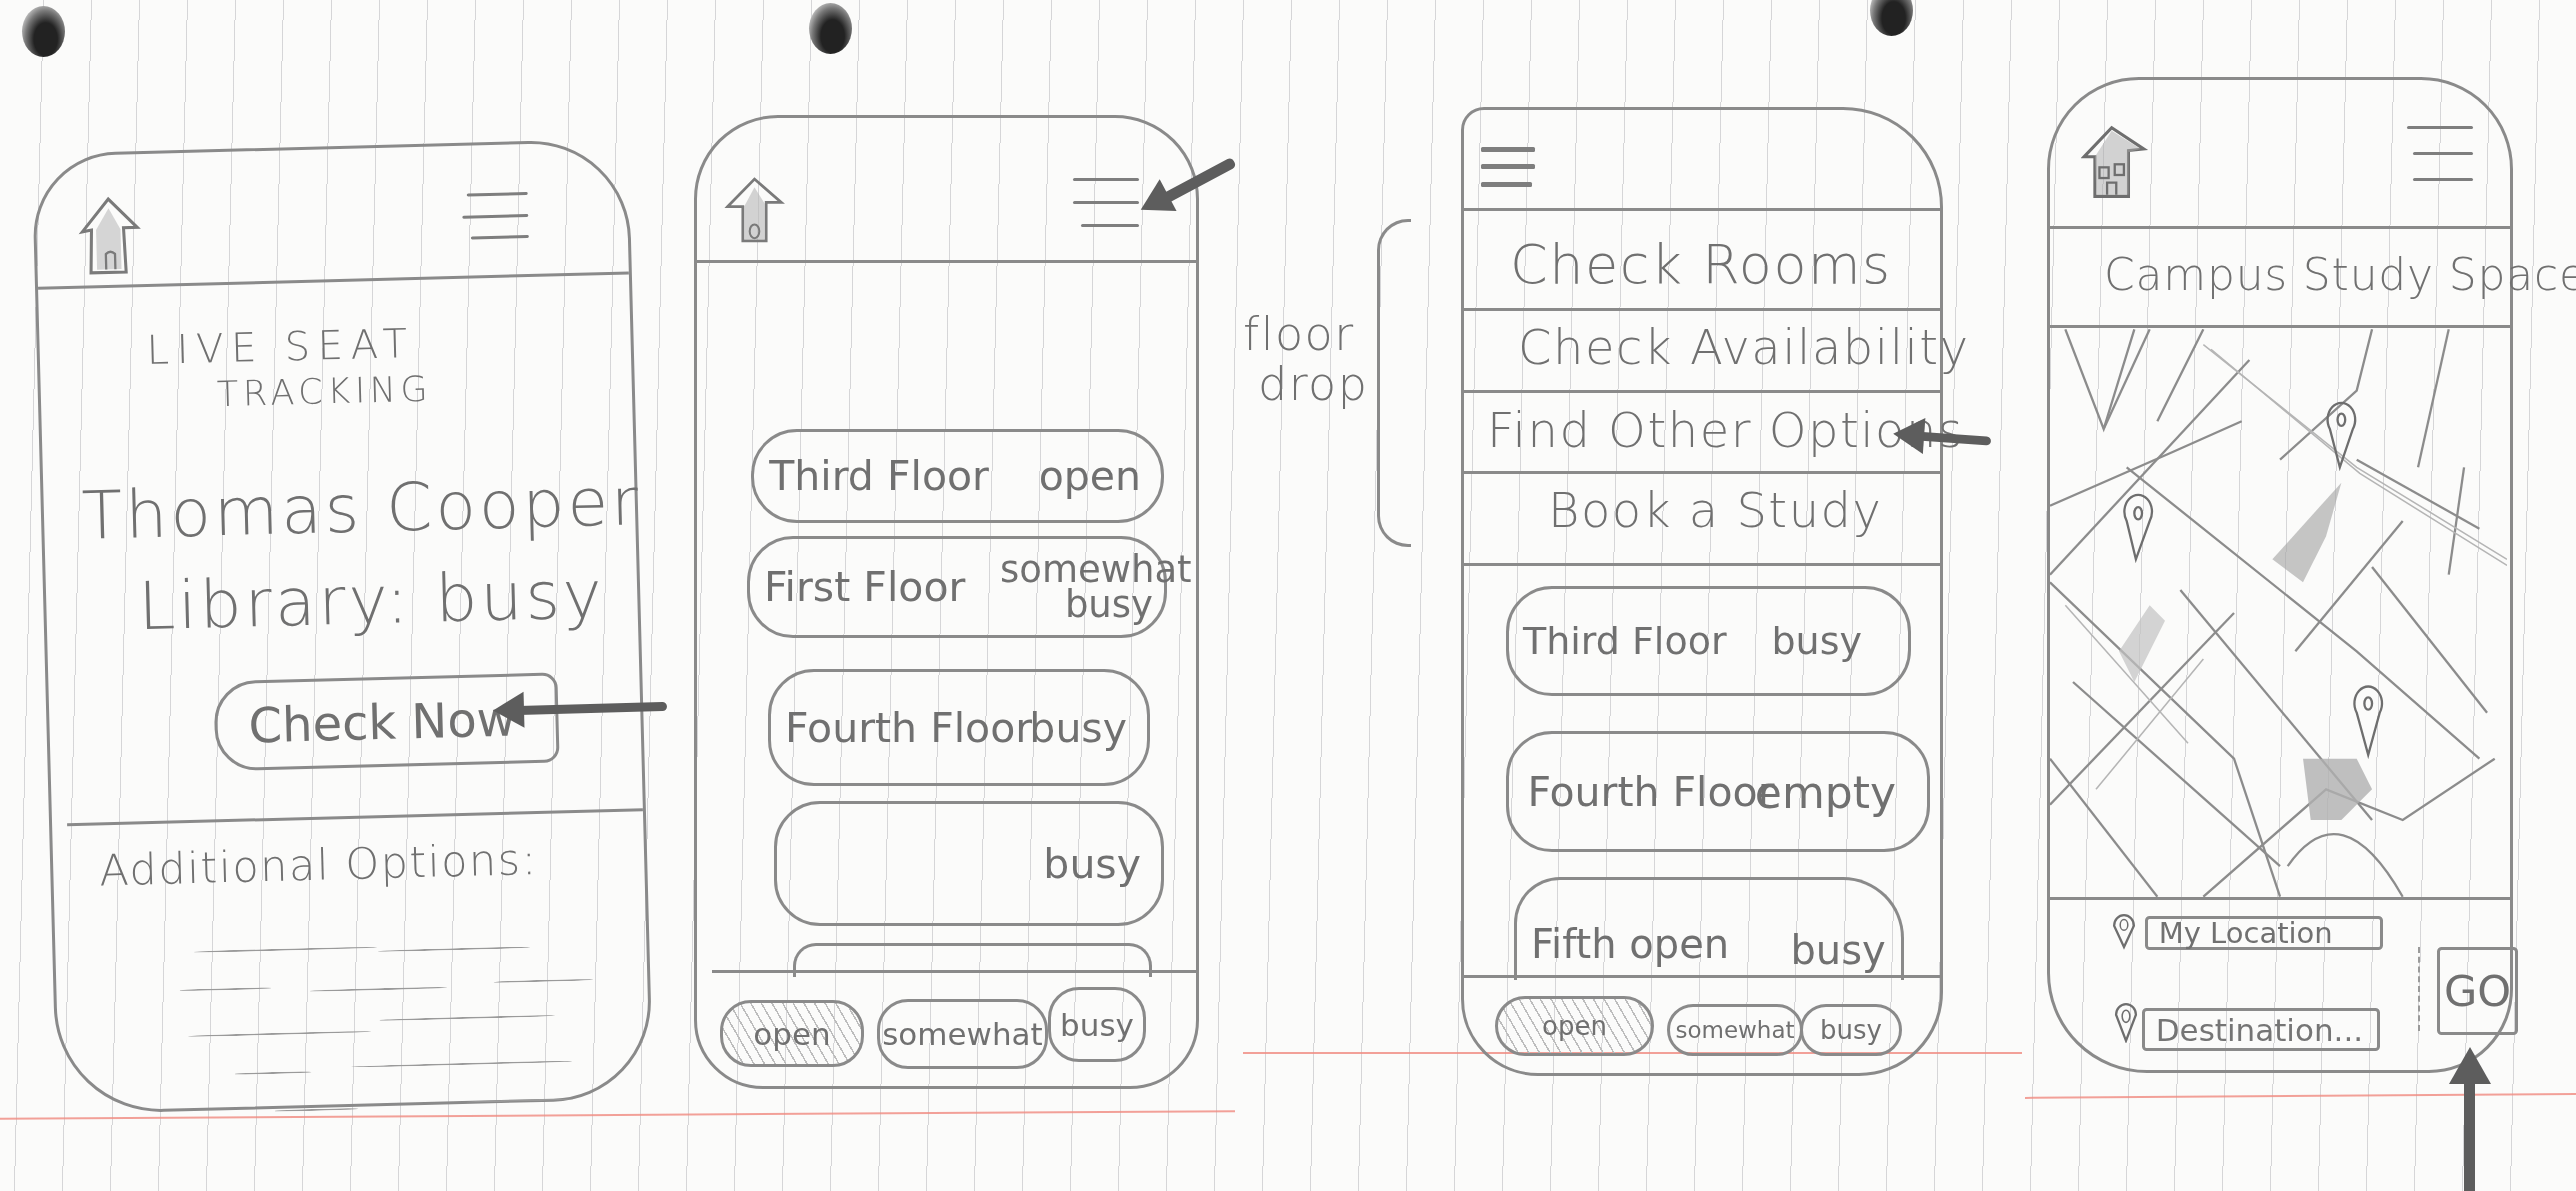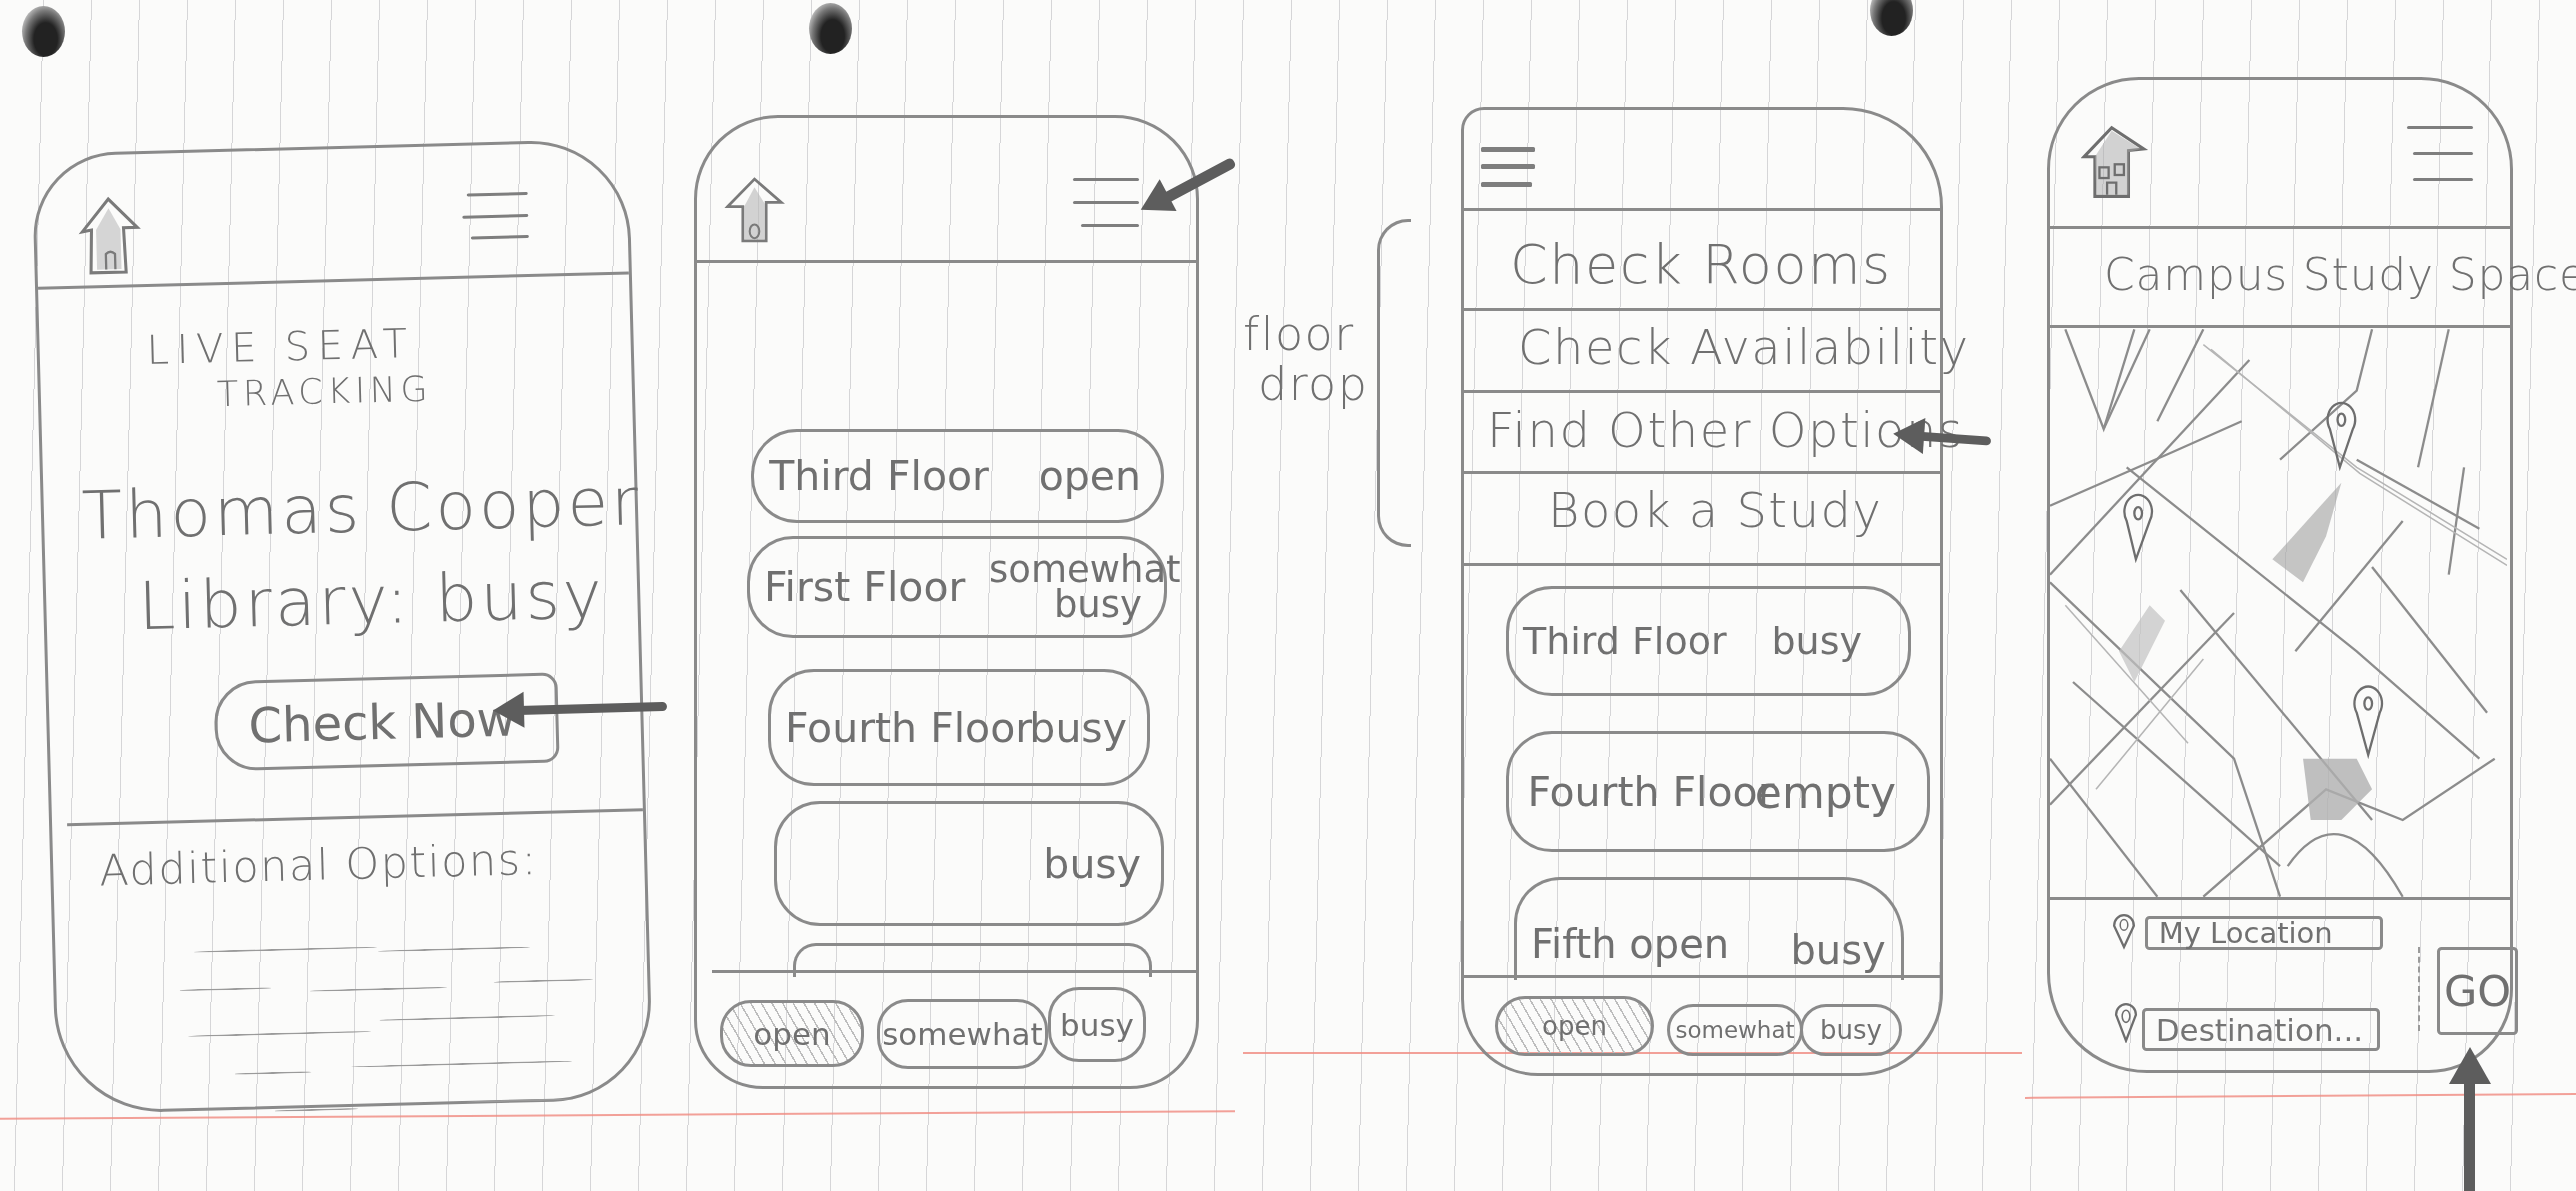--- a/index.html
+++ b/index.html
@@ -103,21 +103,21 @@
       <i style="top:29px;"></i>
       <i style="top:52px; left:7.7px;"></i>
   </div>
   <div class="hdr-line" style="top:142px;"></div>
   <div class="pill" style="left:54px; top:311px; width:407px; height:88px;">
     <span class="lbl" style="left:15.3px;">Third Floor</span>
     <span class="st">open</span>
   </div>
   <div class="pill" style="left:50px; top:418px; width:414px; height:96px;">
     <span class="lbl" style="left:14px;">First Floor</span>
-    <span class="st" style="width:153px; white-space:normal; font-size:37px; right:22px;margin-left:9px;">somewhat busy</span>
+    <span class="st" style="width:153px; white-space:normal; font-size:37px; right:11px;margin-left:9px;">somewhat busy</span>
   </div>
   <div class="pill" style="left:71px; top:551px; width:376px; height:111px;">
     <span class="lbl" style="left:14px;">Fourth Floor</span>
     <span class="st">busy</span>
   </div>
   <div class="pill" style="left:77px; top:683px; width:384px; height:119px;">
     <span class="st">busy</span>
   </div>
   <div class="pill" style="left:96px; top:825px; width:353px; height:31px; border-bottom:none; border-radius:23px 23px 0 0;"></div>
   <div class="hdr-line" style="top:852px; left:15.3px;"></div>

